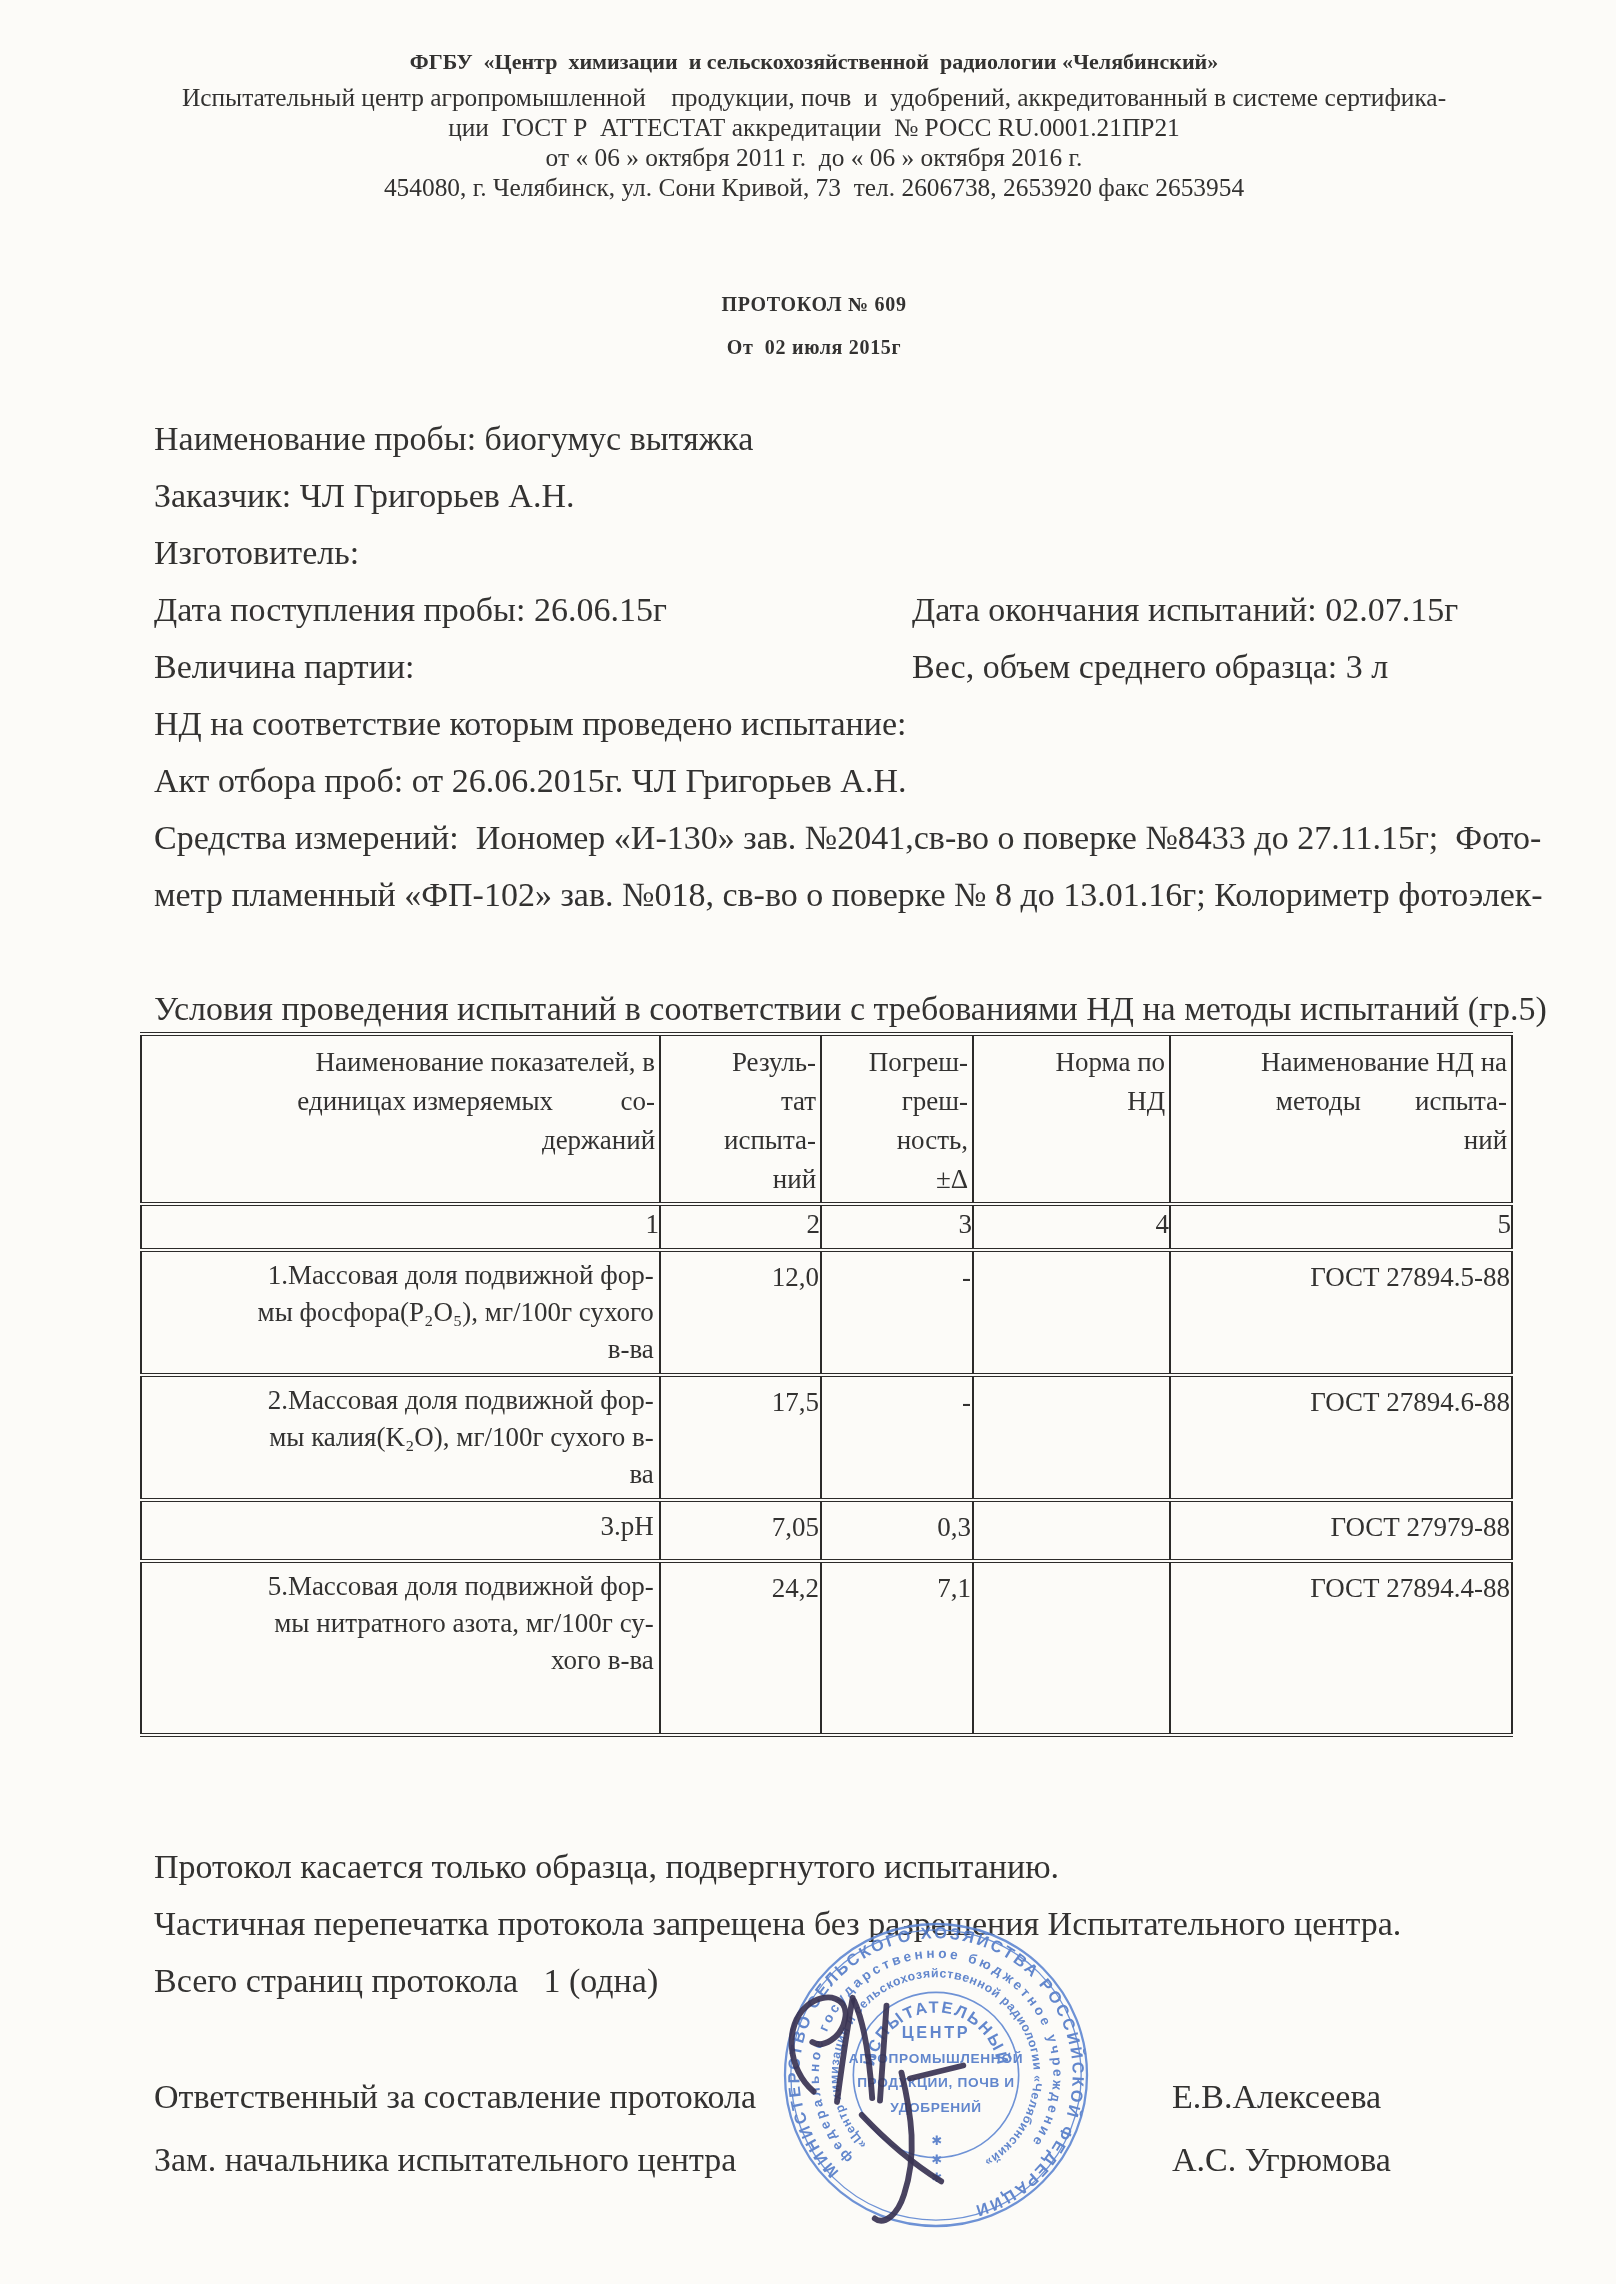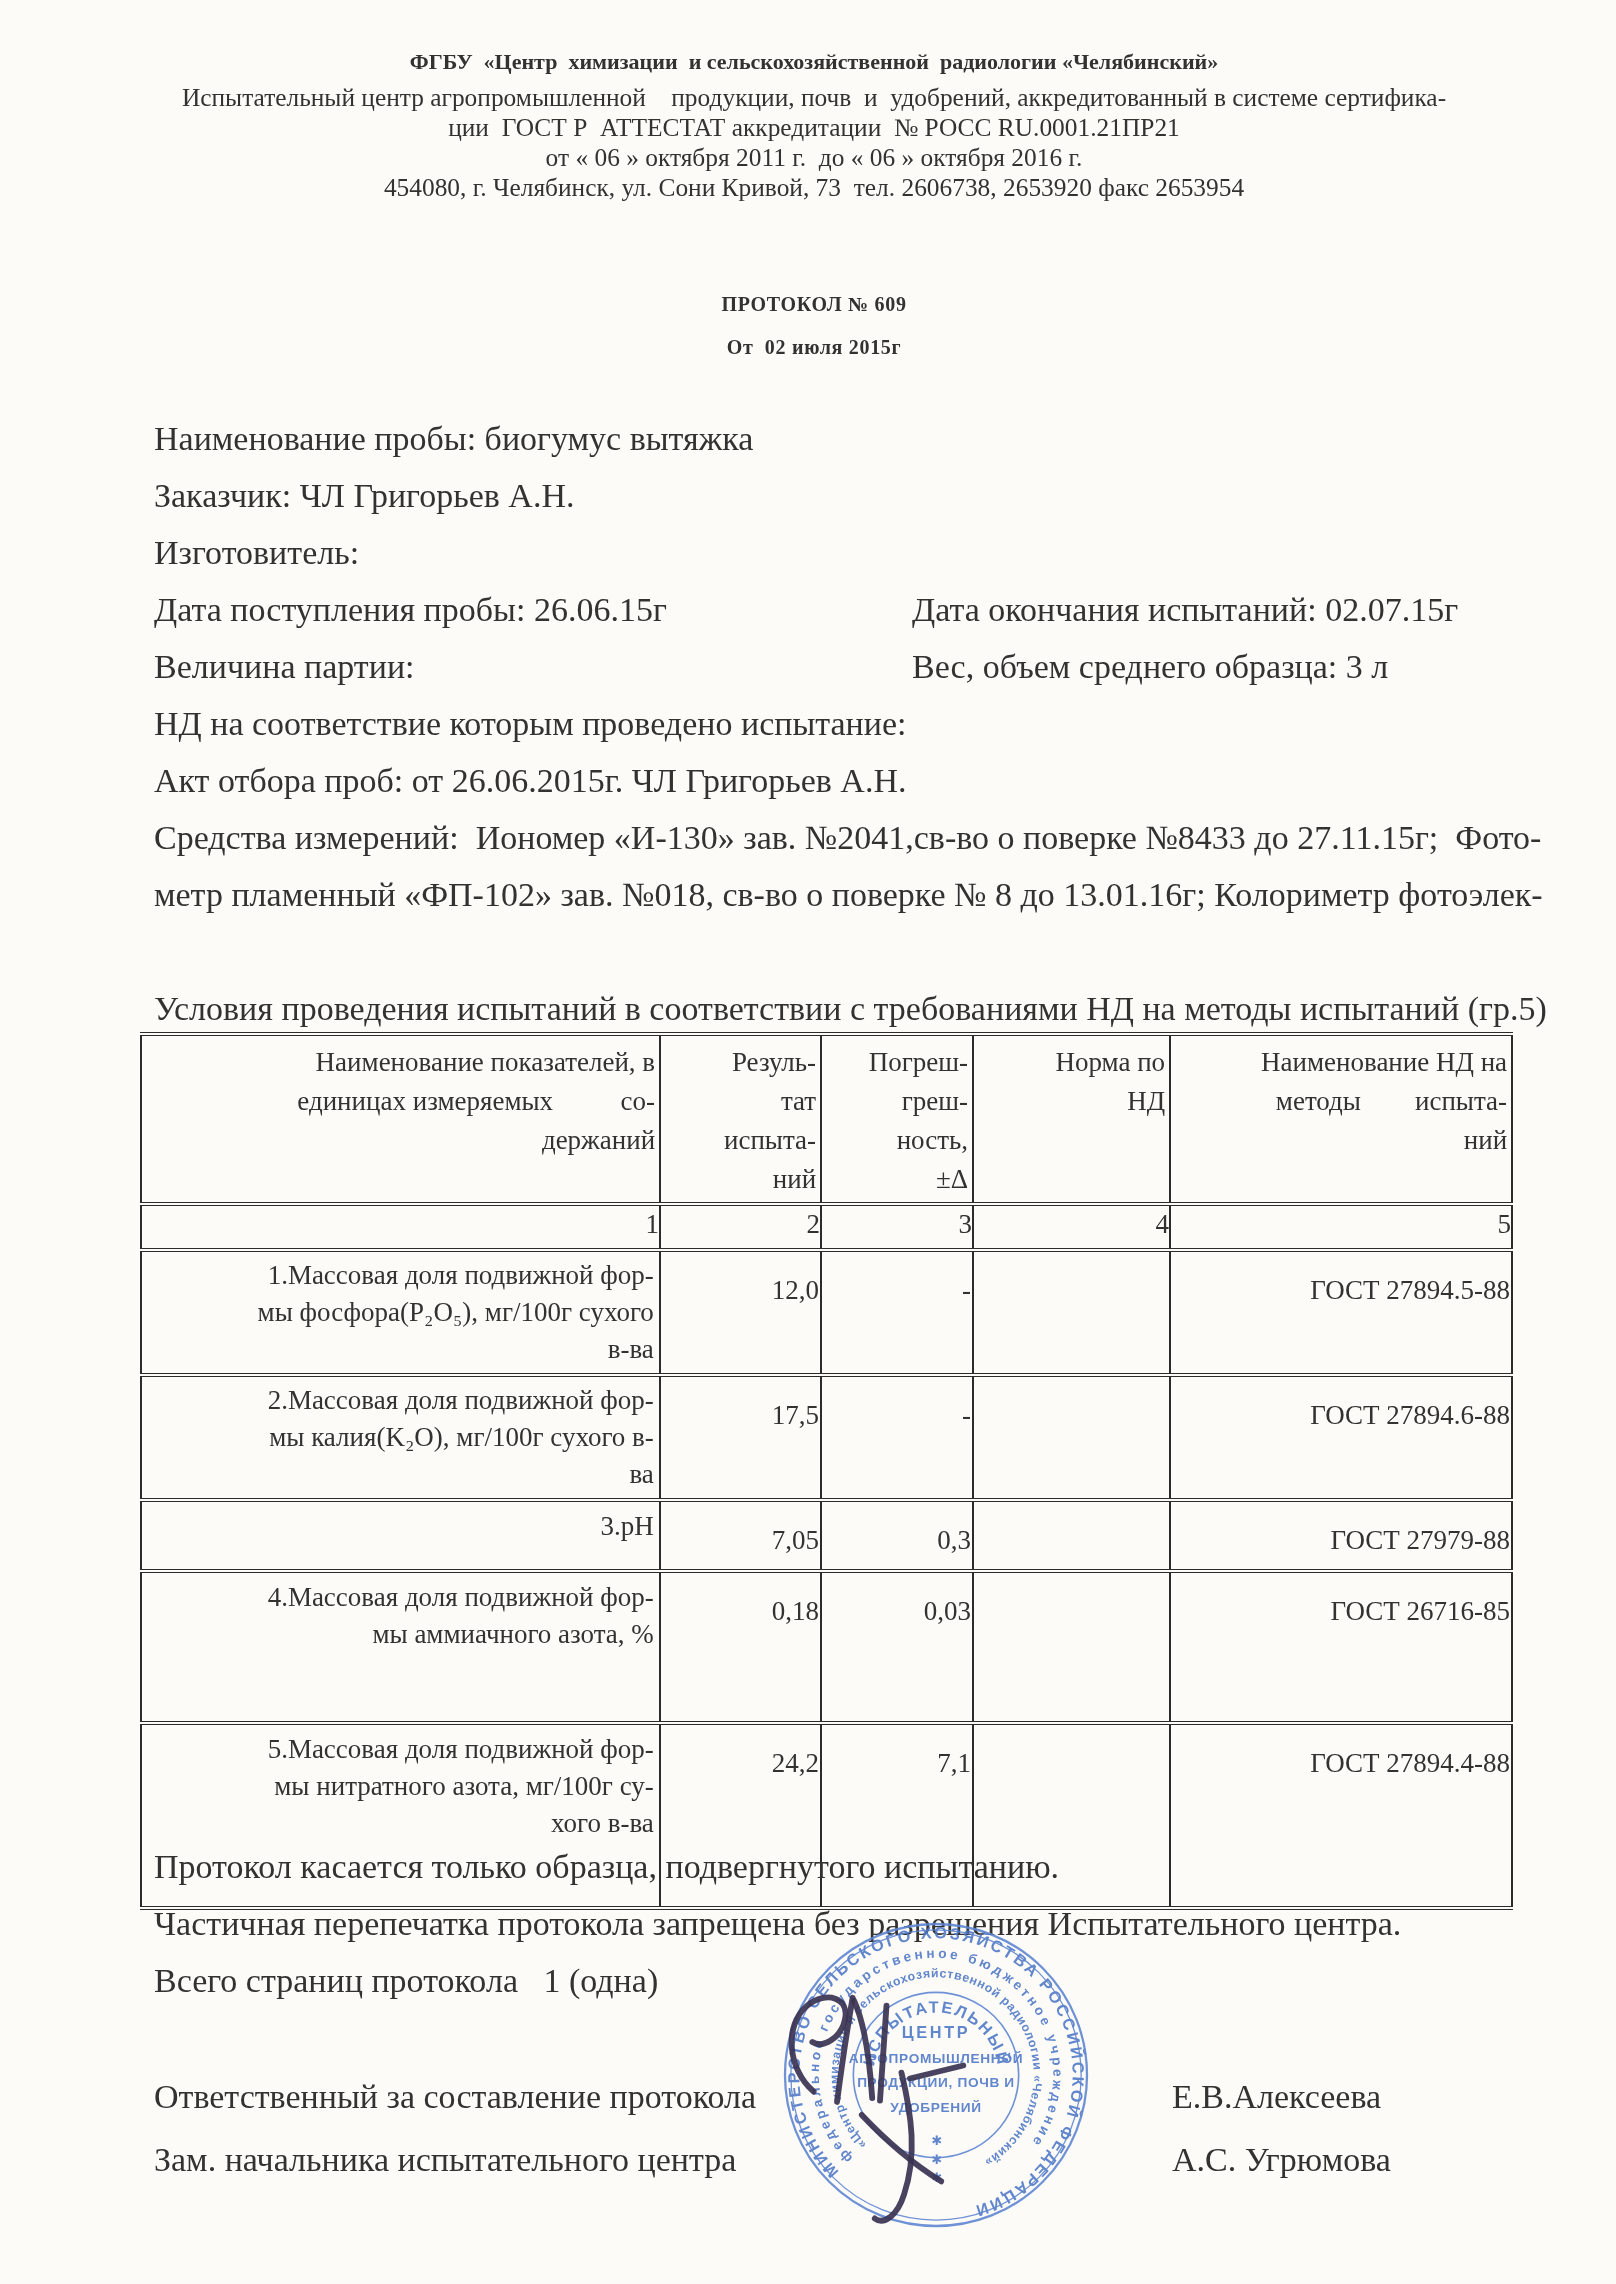--- a/index.html
+++ b/index.html
@@ -38,21 +38,21 @@
     line-height:39px;padding:6.5px 3.9px 3.9px 3.9px;
   }
   .c-num{
     text-align:center;line-height:31px;height:36px;padding:2.6px 0;
   }
   .c-ind{
     text-align:left;white-space:pre-wrap;
     line-height:37px;padding:5.2px 5.2px 5.2px 9px;
   }
   .c-val{
-    text-align:center;line-height:37px;padding-top:20px;
+    text-align:center;line-height:37px;padding-top:7px;
   }
   tr.r3 td{height:46px;}
   tr.r4 td{height:127px;}
   tr.r5 td{height:160px;}
   
   .stamp-svg{position:absolute;left:757px;top:1896px;opacity:.88;}
   .stamp-text{font-family:"Liberation Sans","DejaVu Sans",sans-serif;fill:#4d77c7;font-weight:700;}
   .stamp-ring{fill:none;stroke:#5b84d1;}
   .ink-svg{position:absolute;left:716px;top:1921px;}
   .ink{fill:none;stroke:#3a3352;stroke-width:9;stroke-linecap:round;stroke-linejoin:round;opacity:.92;}
@@ -136,28 +136,20 @@
         <td class="c-val"></td>
         <td class="c-val">ГОСТ 27894.6-88</td>
       </tr>
       <tr class="r3">
         <td class="c-ind">3.pH</td>
         <td class="c-val">7,05</td>
         <td class="c-val">0,3</td>
         <td class="c-val"></td>
         <td class="c-val">ГОСТ 27979-88</td>
       </tr>
-      <tr class="r4">
-        <td class="c-ind">4.Массовая доля подвижной фор-
-мы аммиачного азота, %</td>
-        <td class="c-val">0,18</td>
-        <td class="c-val">0,03</td>
-        <td class="c-val"></td>
-        <td class="c-val">ГОСТ 26716-85</td>
-      </tr>
       <tr class="r5">
         <td class="c-ind">5.Массовая доля подвижной фор-
 мы нитратного азота, мг/100г су-
 хого в-ва</td>
         <td class="c-val">24,2</td>
         <td class="c-val">7,1</td>
         <td class="c-val"></td>
         <td class="c-val">ГОСТ 27894.4-88</td>
       </tr>
     </tbody>

